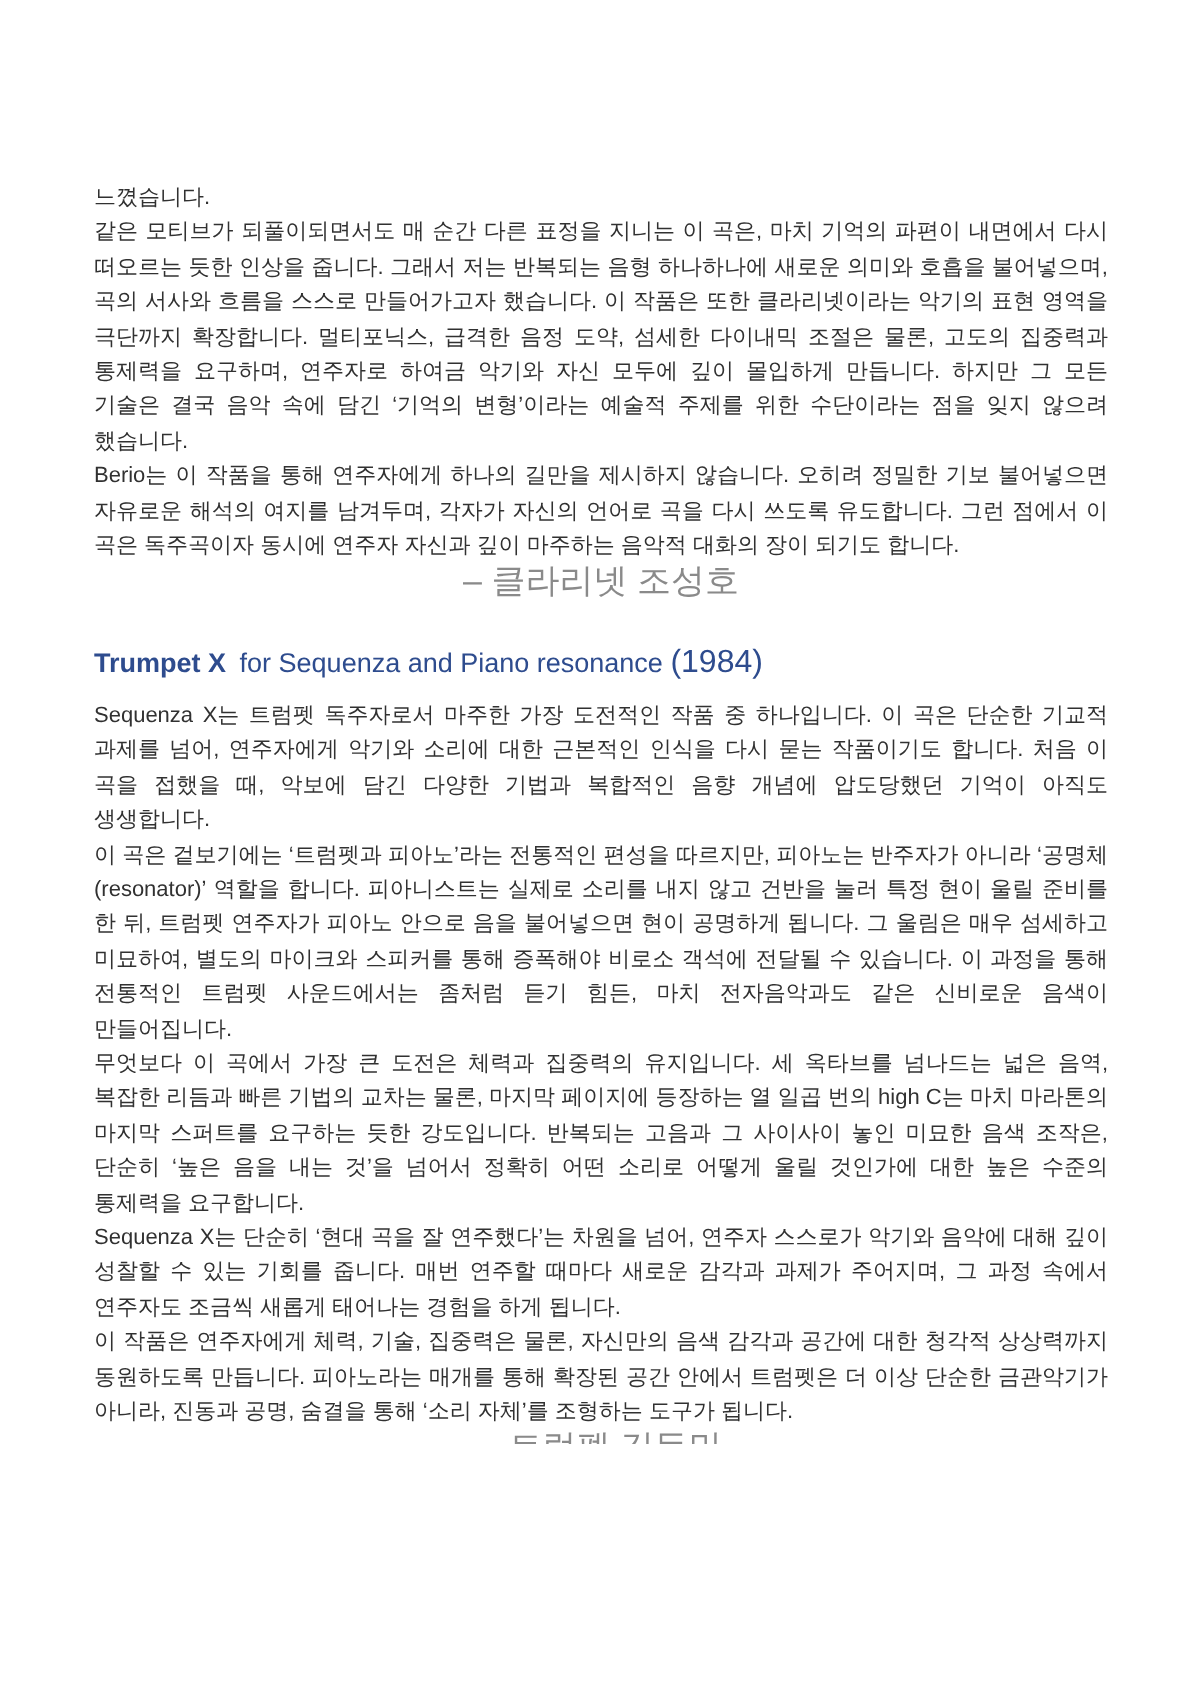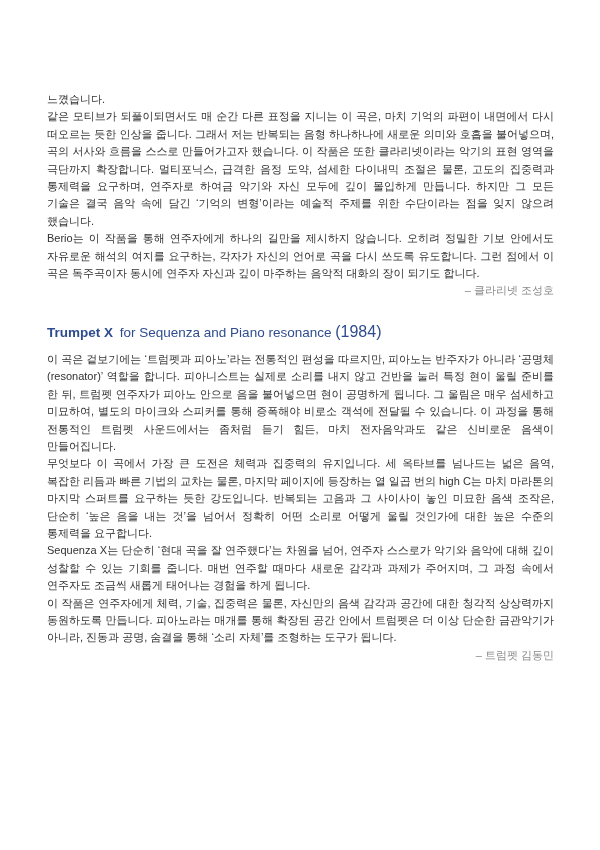--- a/index.html
+++ b/index.html
@@ -29,24 +29,24 @@
     margin:0;
     font-size:11px;
     line-height:17.4px;
     color:var(--body-color);
     text-align:justify;
     word-break:keep-all;
     overflow-wrap:break-word;
   }
   .signature{
     margin:0;
-    font-size:11px;
+    font-size:17px;
     line-height:17.4px;
     color:var(--signature-color);
-    text-align:right;
+    text-align:center;
   }
   .heading{
     margin:23px 0 9px 0;
     font-size:13.5px;
     line-height:18px;
     font-weight:normal;
     color:var(--heading-color);
   }
   .heading .title{font-weight:700;margin-right:3px;}
   .heading .year{font-size:16px;}
@@ -59,27 +59,28 @@
 </style>
 </head>
 <body>
 
 <div class="page">
   <main class="content">
 
     <section>
       <p class="par">느꼈습니다.</p>
       <p class="par">같은 모티브가 되풀이되면서도 매 순간 다른 표정을 지니는 이 곡은, 마치 기억의 파편이 내면에서 다시 떠오르는 듯한 인상을 줍니다. 그래서 저는 반복되는 음형 하나하나에 새로운 의미와 호흡을 불어넣으며, 곡의 서사와 흐름을 스스로 만들어가고자 했습니다. 이 작품은 또한 클라리넷이라는 악기의 표현 영역을 극단까지 확장합니다. 멀티포닉스, 급격한 음정 도약, 섬세한 다이내믹 조절은 물론, 고도의 집중력과 통제력을 요구하며, 연주자로 하여금 악기와 자신 모두에 깊이 몰입하게 만듭니다. 하지만 그 모든 기술은 결국 음악 속에 담긴 ‘기억의 변형’이라는 예술적 주제를 위한 수단이라는 점을 잊지 않으려 했습니다.</p>
-      <p class="par">Berio는 이 작품을 통해 연주자에게 하나의 길만을 제시하지 않습니다. 오히려 정밀한 기보 안에서도 자유로운 해석의 여지를 요구하는, 각자가 자신의 언어로 곡을 다시 쓰도록 유도합니다. 그런 점에서 이 곡은 독주곡이자 동시에 연주자 자신과 깊이 마주하는 음악적 대화의 장이 되기도 합니다.</p>
+      <p class="par">Berio는 이 작품을 통해 연주자에게 하나의 길만을 제시하지 않습니다. 오히려 정밀한 기보 불어넣으면 자유로운 해석의 여지를 남겨두며, 각자가 자신의 언어로 곡을 다시 쓰도록 유도합니다. 그런 점에서 이 곡은 독주곡이자 동시에 연주자 자신과 깊이 마주하는 음악적 대화의 장이 되기도 합니다.</p>
       <p class="signature">– 클라리넷 조성호</p>
     </section>
 
     <h2 class="heading"><span class="title">Trumpet X</span> <span class="subtitle">for Sequenza and Piano resonance</span> <span class="year">(1984)</span></h2>
 
     <section>
+      <p class="par">Sequenza X는 트럼펫 독주자로서 마주한 가장 도전적인 작품 중 하나입니다. 이 곡은 단순한 기교적 과제를 넘어, 연주자에게 악기와 소리에 대한 근본적인 인식을 다시 묻는 작품이기도 합니다. 처음 이 곡을 접했을 때, 악보에 담긴 다양한 기법과 복합적인 음향 개념에 압도당했던 기억이 아직도 생생합니다.</p>
       <p class="par">이 곡은 겉보기에는 ‘트럼펫과 피아노’라는 전통적인 편성을 따르지만, 피아노는 반주자가 아니라 ‘공명체(resonator)’ 역할을 합니다. 피아니스트는 실제로 소리를 내지 않고 건반을 눌러 특정 현이 울릴 준비를 한 뒤, 트럼펫 연주자가 피아노 안으로 음을 불어넣으면 현이 공명하게 됩니다. 그 울림은 매우 섬세하고 미묘하여, 별도의 마이크와 스피커를 통해 증폭해야 비로소 객석에 전달될 수 있습니다. 이 과정을 통해 전통적인 트럼펫 사운드에서는 좀처럼 듣기 힘든, 마치 전자음악과도 같은 신비로운 음색이 만들어집니다.</p>
       <p class="par">무엇보다 이 곡에서 가장 큰 도전은 체력과 집중력의 유지입니다. 세 옥타브를 넘나드는 넓은 음역, 복잡한 리듬과 빠른 기법의 교차는 물론, 마지막 페이지에 등장하는 열 일곱 번의 high C는 마치 마라톤의 마지막 스퍼트를 요구하는 듯한 강도입니다. 반복되는 고음과 그 사이사이 놓인 미묘한 음색 조작은, 단순히 ‘높은 음을 내는 것’을 넘어서 정확히 어떤 소리로 어떻게 울릴 것인가에 대한 높은 수준의 통제력을 요구합니다.</p>
       <p class="par">Sequenza X는 단순히 ‘현대 곡을 잘 연주했다’는 차원을 넘어, 연주자 스스로가 악기와 음악에 대해 깊이 성찰할 수 있는 기회를 줍니다. 매번 연주할 때마다 새로운 감각과 과제가 주어지며, 그 과정 속에서 연주자도 조금씩 새롭게 태어나는 경험을 하게 됩니다.</p>
       <p class="par">이 작품은 연주자에게 체력, 기술, 집중력은 물론, 자신만의 음색 감각과 공간에 대한 청각적 상상력까지 동원하도록 만듭니다. 피아노라는 매개를 통해 확장된 공간 안에서 트럼펫은 더 이상 단순한 금관악기가 아니라, 진동과 공명, 숨결을 통해 ‘소리 자체’를 조형하는 도구가 됩니다.</p>
       <p class="signature">– 트럼펫 김동민</p>
     </section>
 
   </main>
 
   <div class="page-number">9</div>

